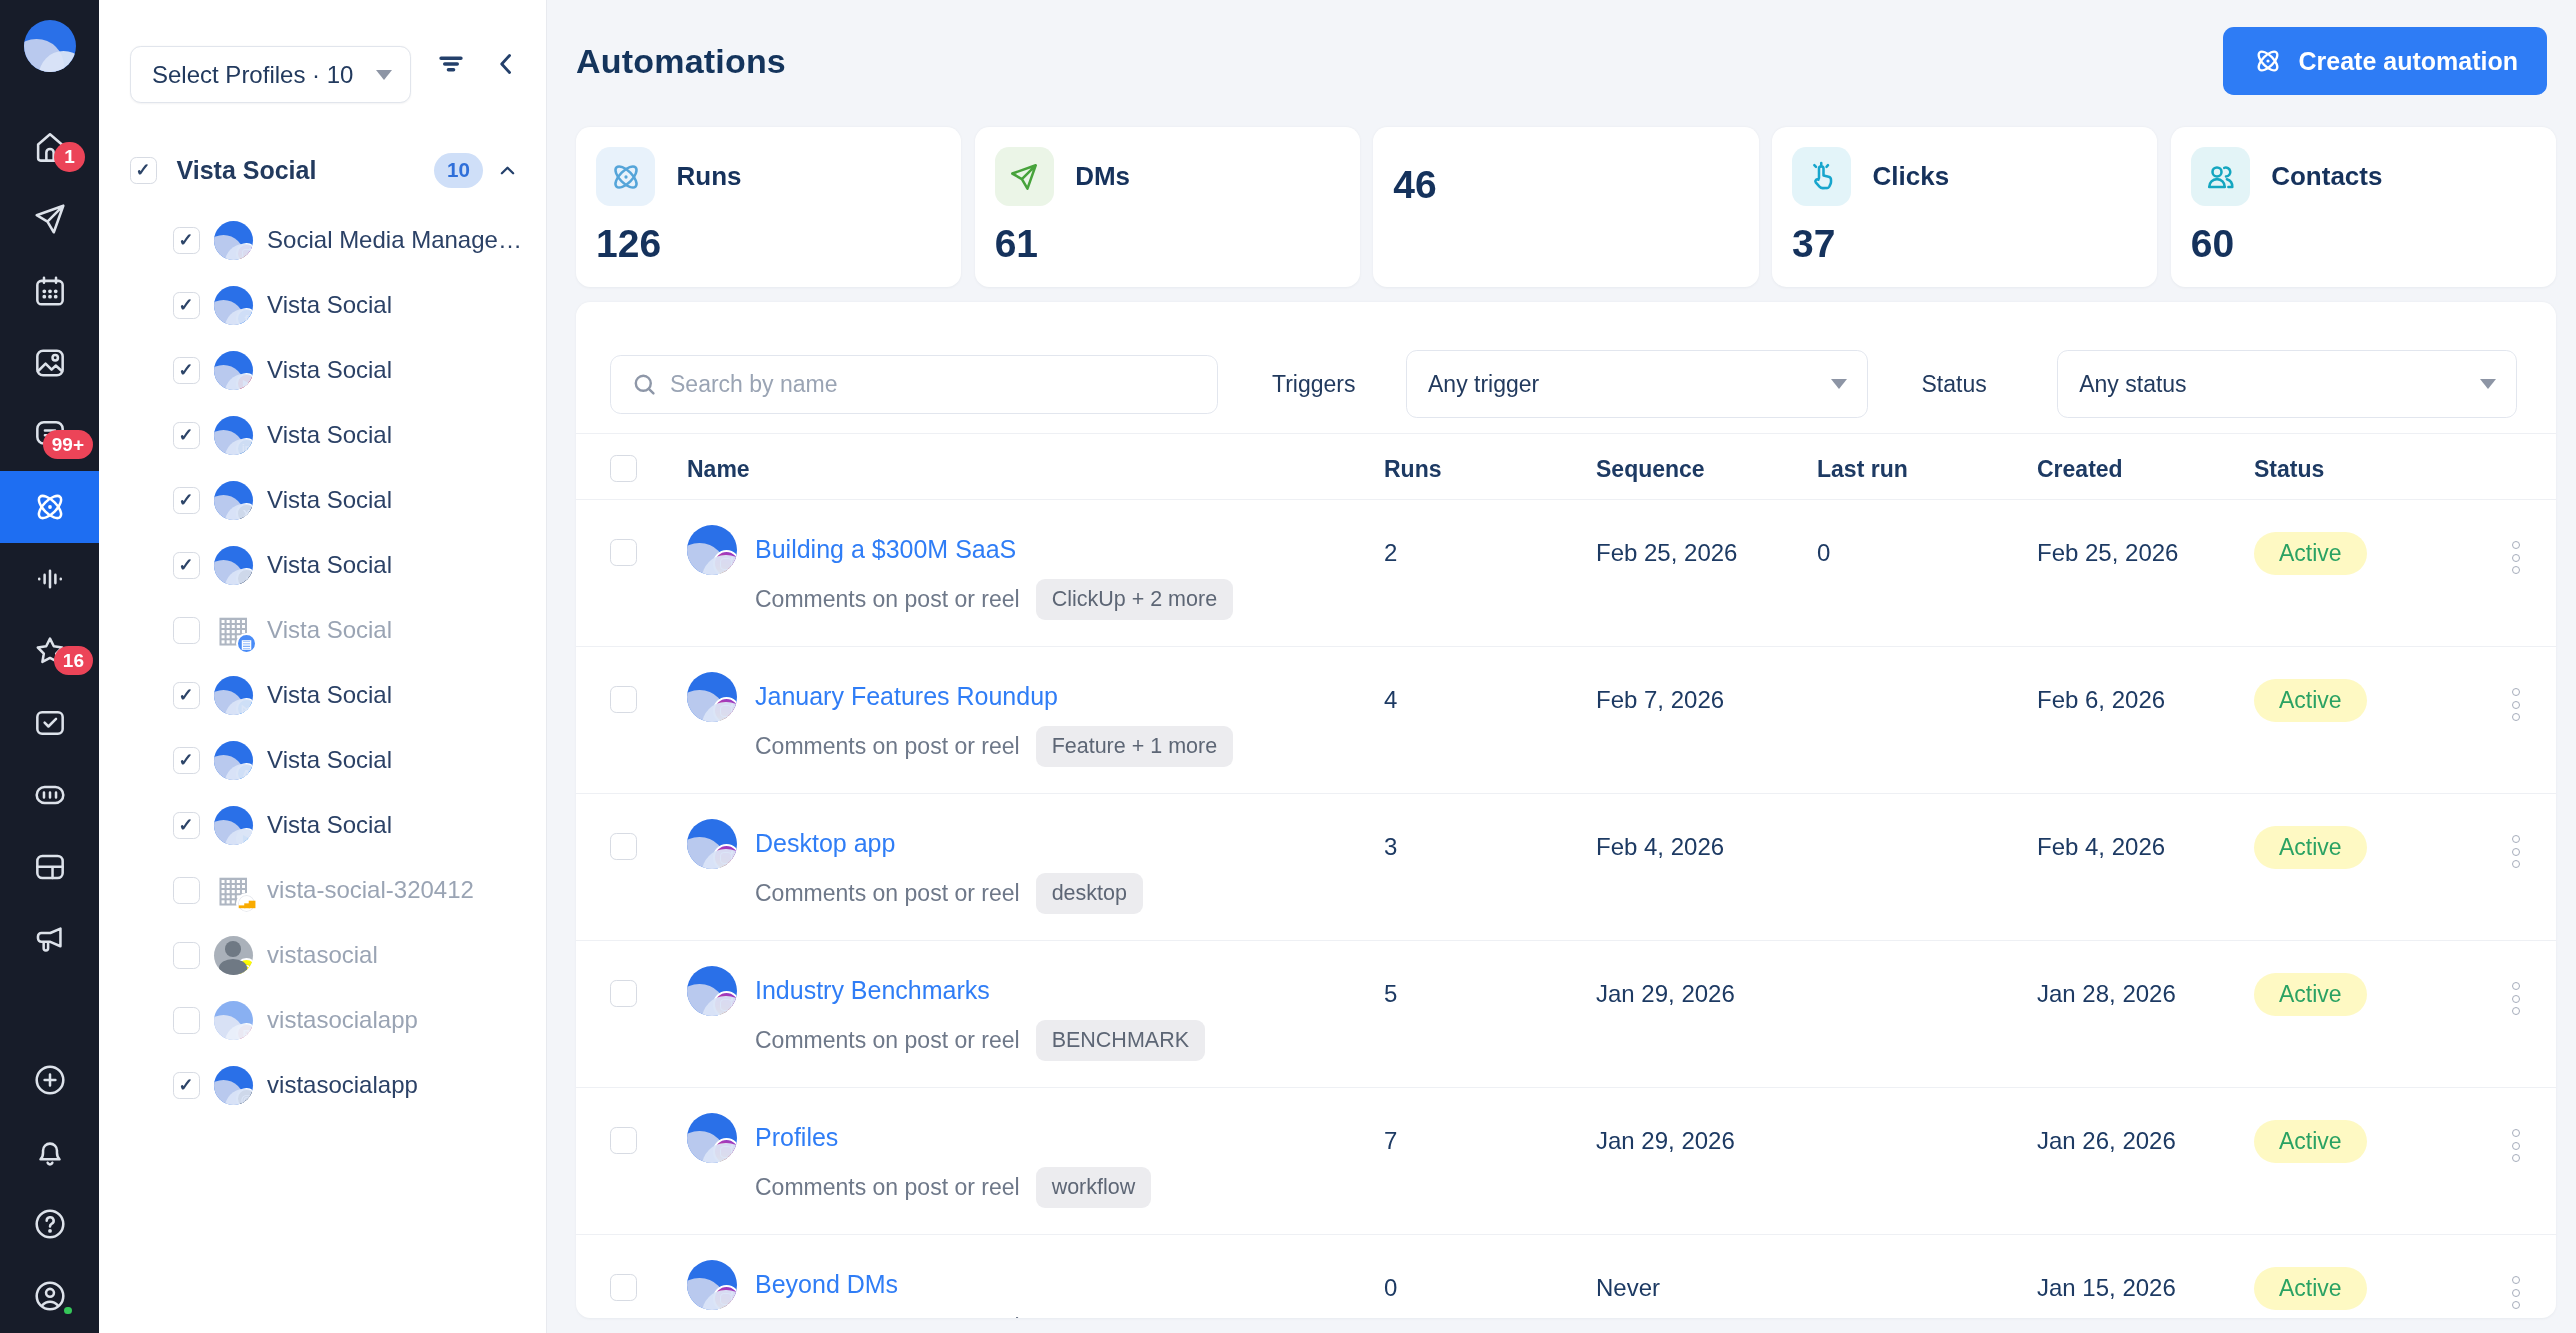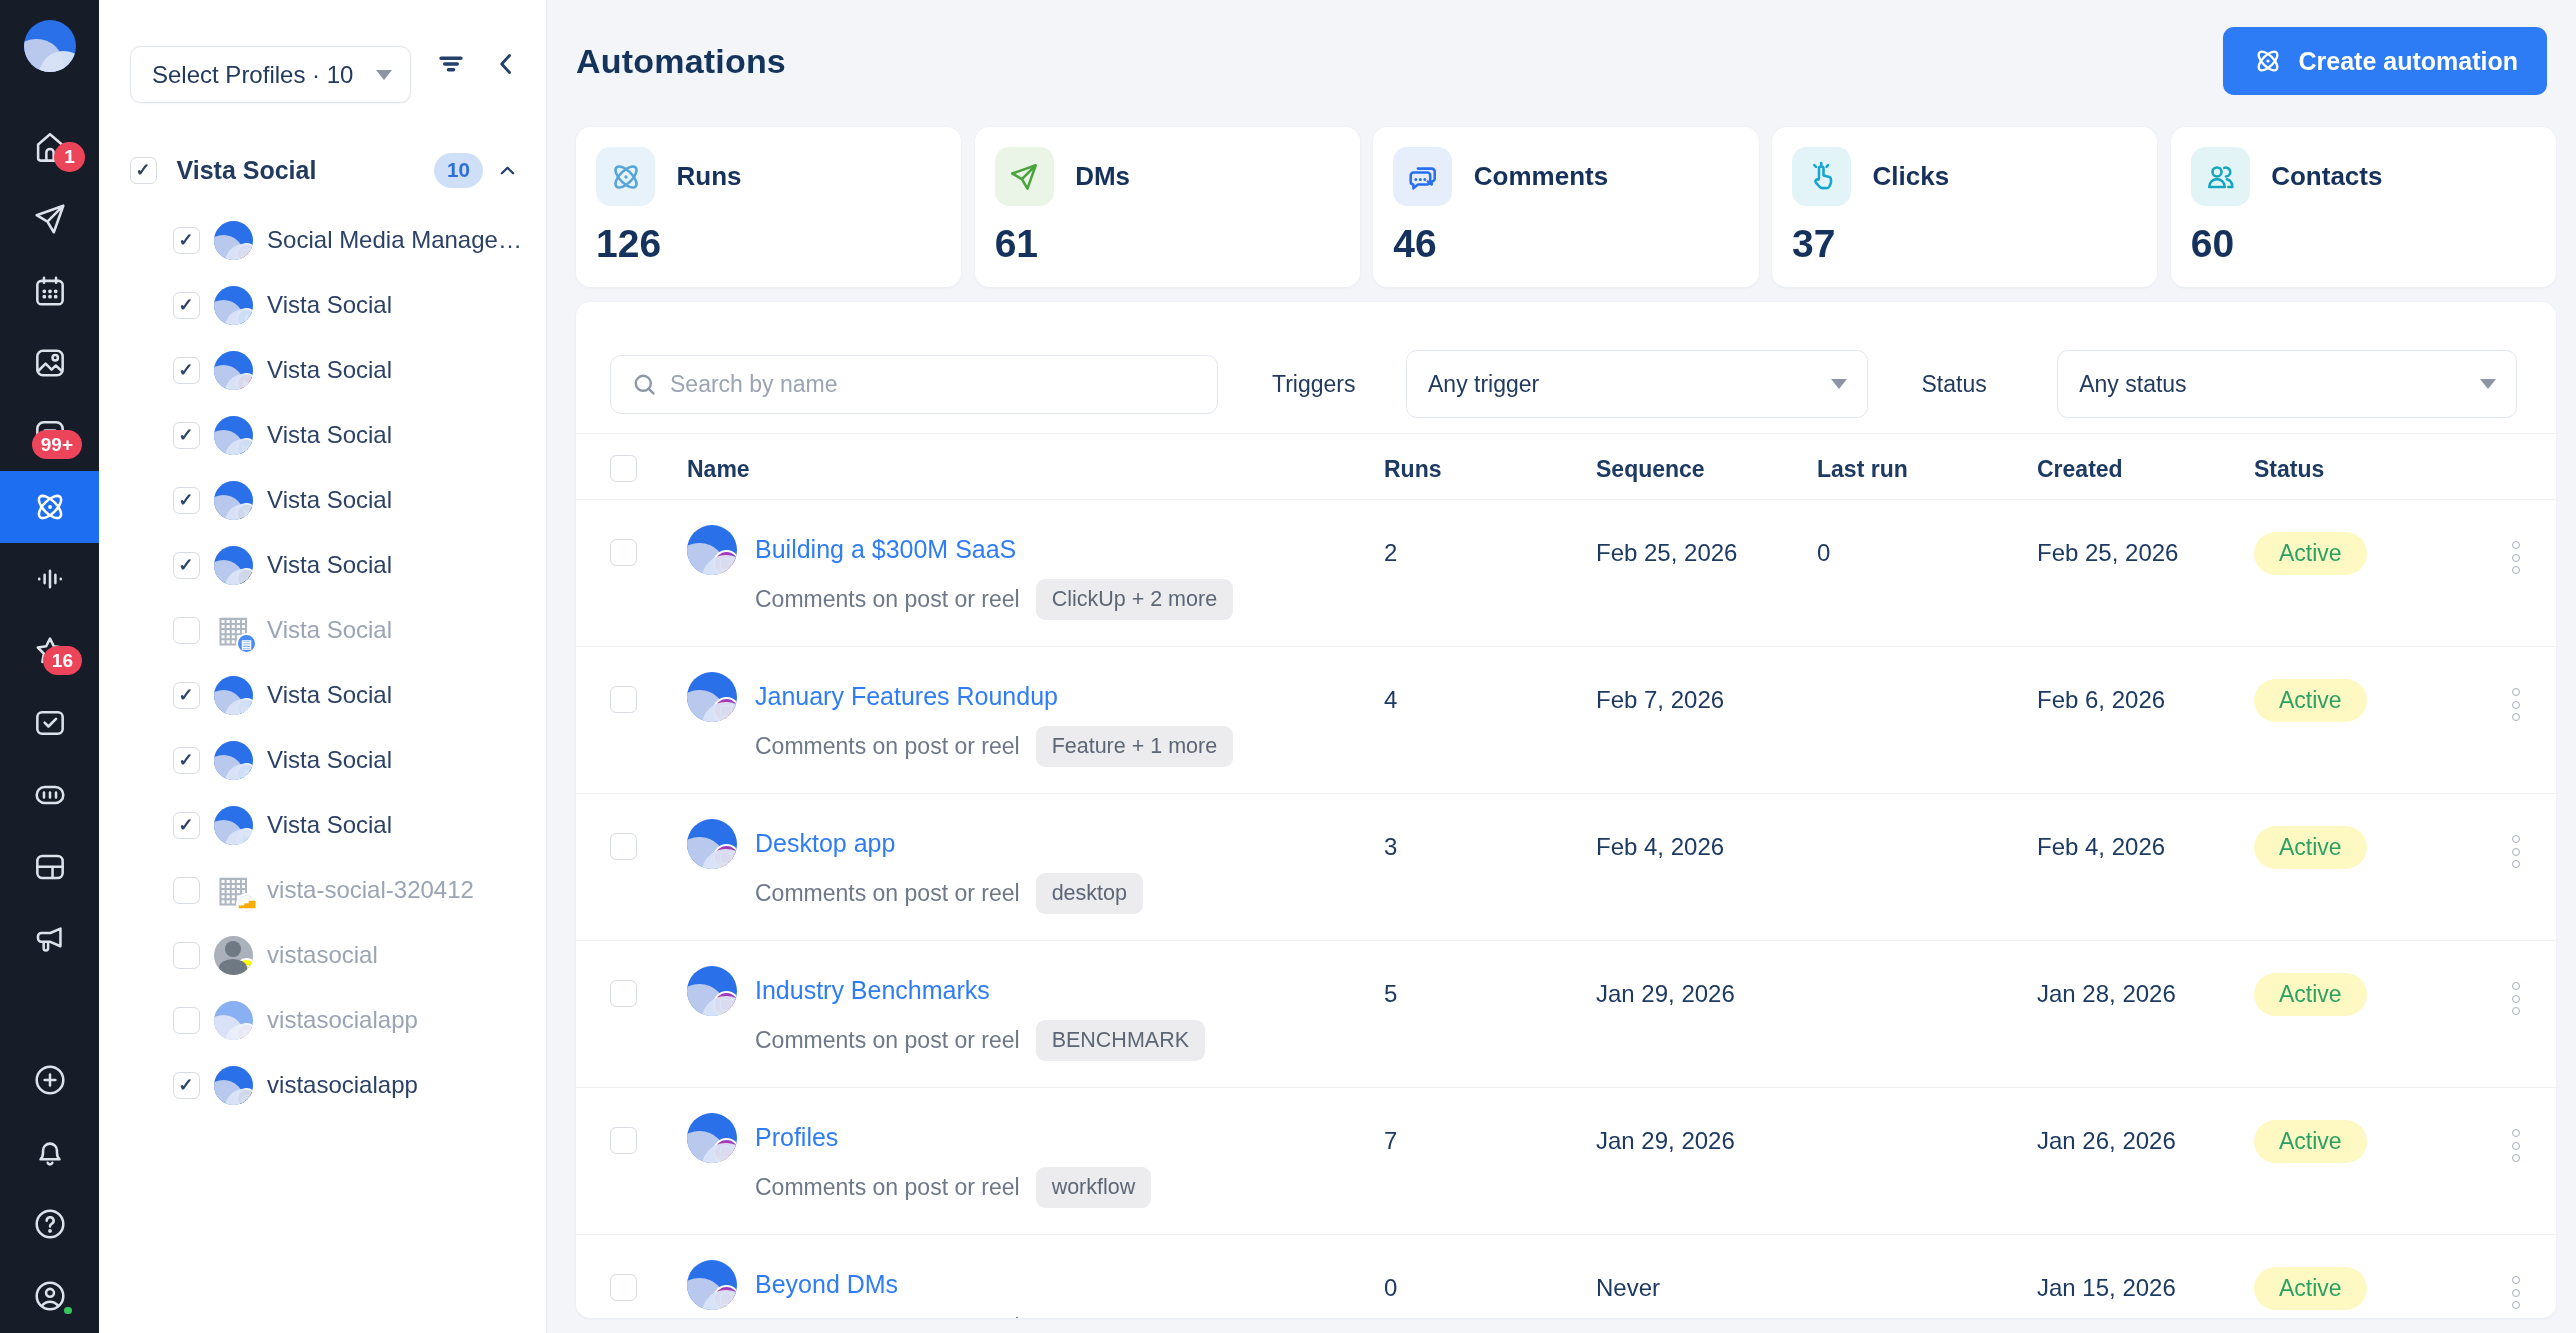--- a/index.html
+++ b/index.html
@@ -9,21 +9,21 @@
 
   
   .rail { width:99px; height:100%; background:#171c29; display:flex; flex-direction:column; align-items:center; flex:0 0 99px; }
   .rail-logo { width:52px; height:52px; margin:20px 0 39px; cursor:pointer; }
   .nitem { position:relative; width:99px; height:72px; display:flex; align-items:center; justify-content:center; background:transparent; border:none; cursor:pointer; }
   .nitem svg { width:38px; height:38px; stroke:#dde2ea; fill:none; stroke-width:1.6; stroke-linecap:round; stroke-linejoin:round; }
   .nitem.active { background:#1e6ef2; }
   .nitem.active svg { stroke:#ffffff; }
   .nbdg { position:absolute; background:#ec4458; color:#fff; font-size:19px; font-weight:700; border-radius:895px; display:flex; align-items:center; justify-content:center; line-height:1; }
   .nbdg.round { width:30.5px; height:30.5px; right:14.3px; bottom:10.8px; }
-  .nbdg.pill  { height:29px; padding:0 9px; right:17px; bottom:12.5px; }
+  .nbdg.pill  { height:29px; padding:0 9px; right:6px; bottom:12.5px; }
   .rail-bottom { margin-top:auto; padding-bottom:1.8px; display:flex; flex-direction:column; align-items:center; }
   .dot-online { position:absolute; width:11.7px; height:11.7px; background:#35c759; border-radius:50%; right:25px; bottom:16px; border:2.7px solid #171c29; }
 
   
   .av-logo { position:relative; display:inline-block; background:#2a70e8; border-radius:50%; overflow:hidden; flex:0 0 auto; }
   .av-logo::before { content:""; position:absolute; left:-28%; bottom:-42%; width:105%; height:105%; background:#b9c9ee; border-radius:50%; }
   .av-logo::after  { content:""; position:absolute; left:30%;  bottom:-55%; width:95%;  height:95%;  background:#d9e4f7; border-radius:50%; opacity:.95; }
   .av-logo.faded { opacity:.55; }
 
   
@@ -402,30 +402,20 @@
           <span class="chip chip-dms">
               <svg viewBox="0 0 24 24">
                 <path d="M19.8 4.2 10.6 13.4m9.2-9.2-5.5 15.6-3.7-6.4-6.4-3.7Z"></path>
               </svg>
             </span>
           <span class="scard-label">DMs</span>
         </div>
         <div class="scard-value">61</div>
       </div>
       <div class="scard">
-        <div class="scard-top">
-          <span class="chip chip-comments">
-              <svg viewBox="0 0 24 24">
-                <path d="M8.6 6.4h9.2a2 2 0 0 1 2 2v4.6a2 2 0 0 1-2 2v2l-2.6-2"></path>
-                <path d="M15 9H5.6a1.8 1.8 0 0 0-1.8 1.8v4.4a1.8 1.8 0 0 0 1.8 1.8v2.6l3-2.6H15a1.8 1.8 0 0 0 1.8-1.8v-4.4A1.8 1.8 0 0 0 15 9Z"></path>
-                <path d="M7.2 13.6h.01M10.2 13.6h.01M13.2 13.6h.01" stroke-width="2"></path>
-              </svg>
-            </span>
-          <span class="scard-label">Comments</span>
-        </div>
         <div class="scard-value">46</div>
       </div>
       <div class="scard">
         <div class="scard-top">
           <span class="chip chip-clicks">
               <svg viewBox="0 0 24 24">
                 <path d="M10 12.6V6.4a1.5 1.5 0 0 1 3 0v4.6l3.4.9a2.1 2.1 0 0 1 1.6 2v1.3c0 .5-.1 1-.3 1.4l-.8 1.7a2 2 0 0 1-1.8 1.1h-2.6a3 3 0 0 1-2.2-1l-2.5-2.8a1.3 1.3 0 0 1 1.8-1.8Z"></path>
                 <path d="M8 5.2 6.9 4.1M11.5 3.9V2.6M15 5.2l1-1.1"></path>
               </svg>
             </span>

